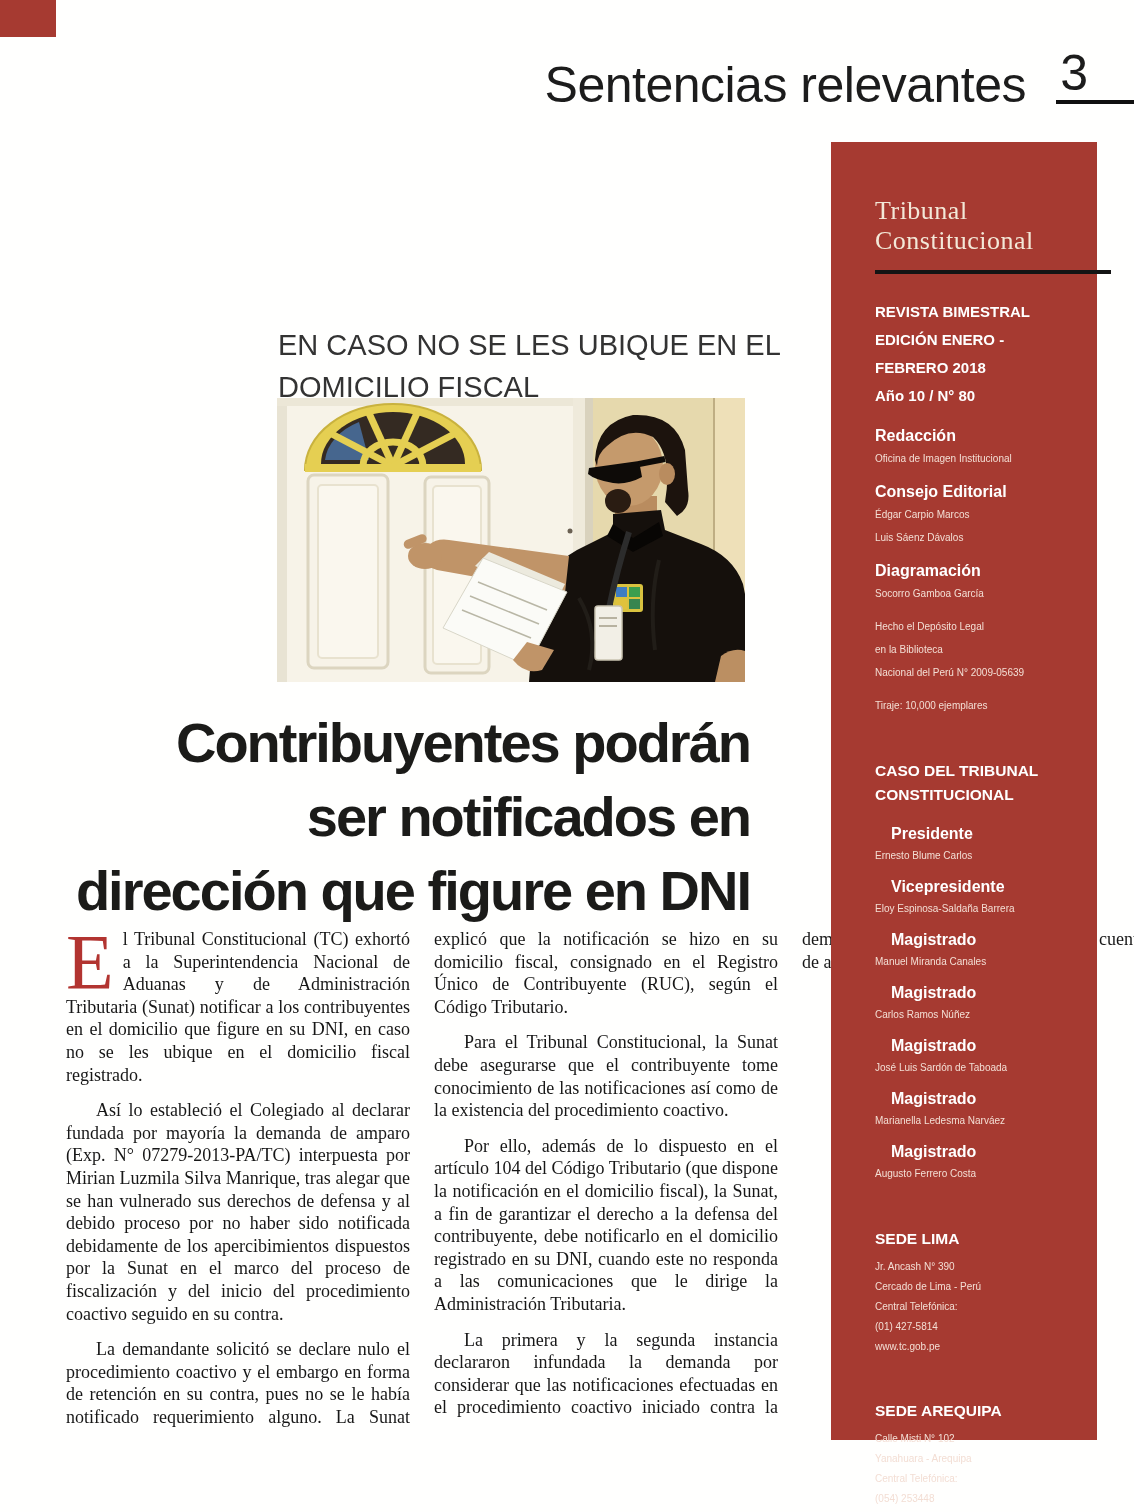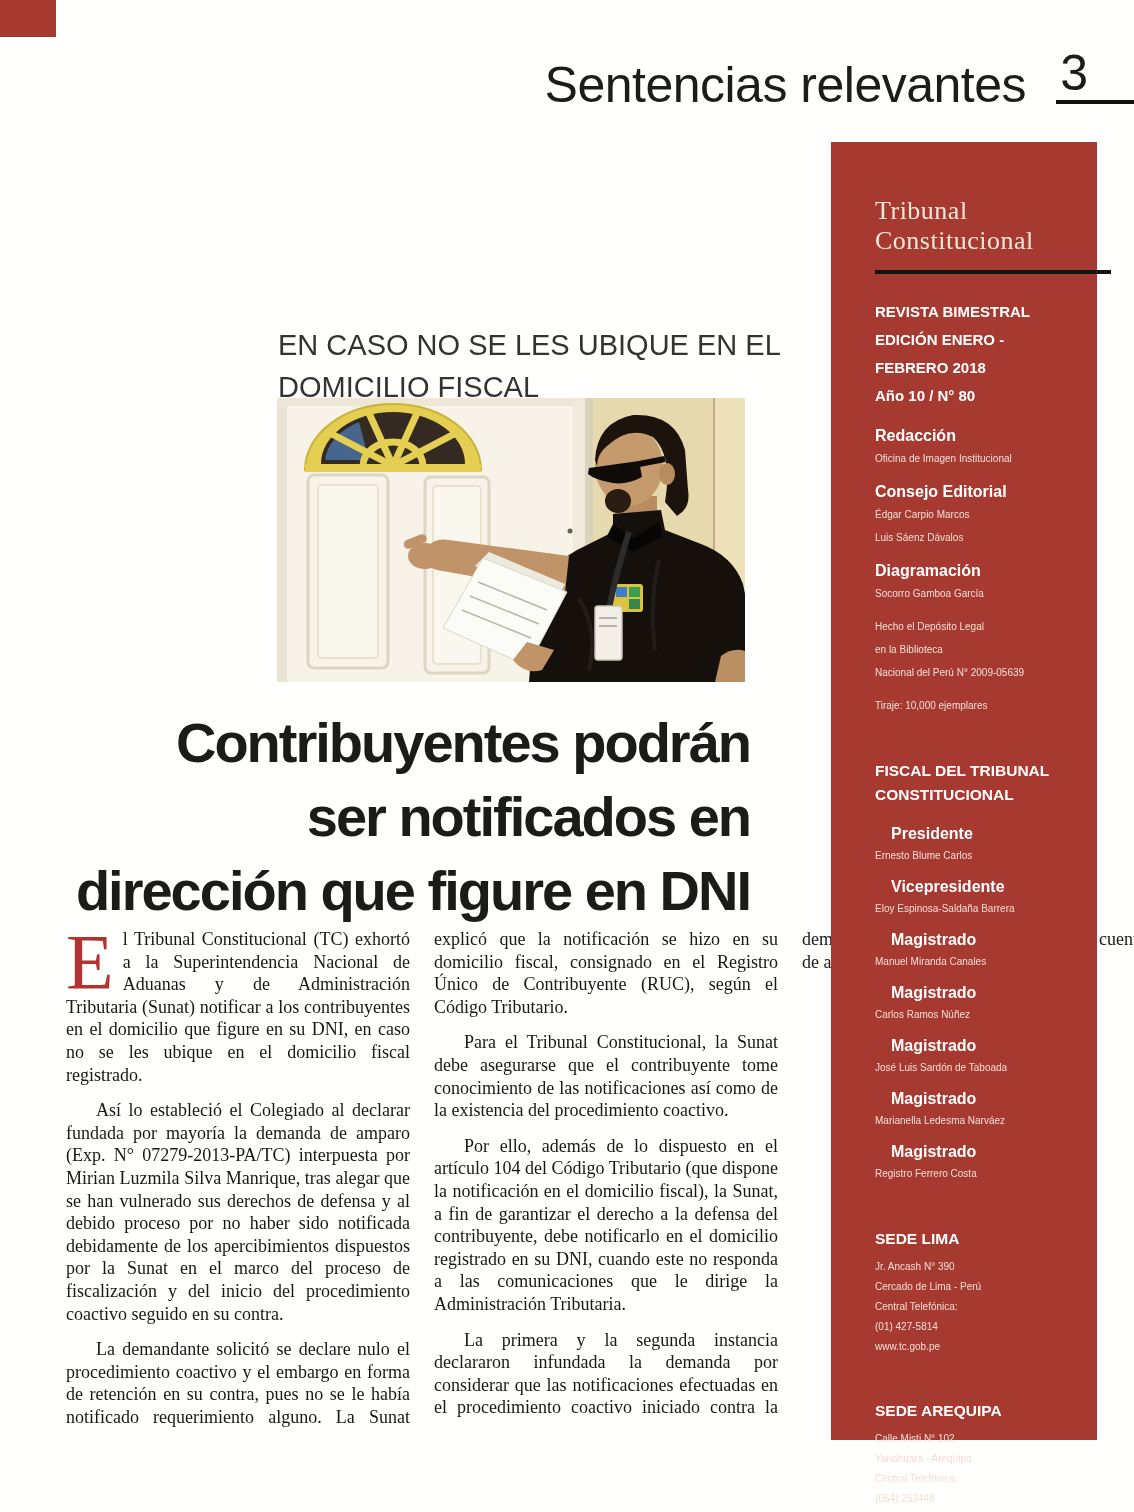--- a/index.html
+++ b/index.html
@@ -195,21 +195,21 @@
 
     <div class="grp">
       <div class="val">Hecho el Depósito Legal</div>
       <div class="val">en la Biblioteca</div>
       <div class="val">Nacional del Perú N° 2009-05639</div>
     </div>
 
     <div class="val">Tiraje: 10,000 ejemplares</div>
 
     <div class="pleno-title">
-      <div>FISCAL DEL TRIBUNAL</div>
+      <div>CASO DEL TRIBUNAL</div>
       <div>CONSTITUCIONAL</div>
     </div>
 
     <div class="members">
       <div class="pair">
         <div class="lbl">Presidente</div>
         <div class="val">Ernesto Blume Carlos</div>
       </div>
       <div class="pair">
         <div class="lbl">Vicepresidente</div>
@@ -226,21 +226,21 @@
       <div class="pair">
         <div class="lbl">Magistrado</div>
         <div class="val">José Luis Sardón de Taboada</div>
       </div>
       <div class="pair">
         <div class="lbl">Magistrado</div>
         <div class="val">Marianella Ledesma Narváez</div>
       </div>
       <div class="pair">
         <div class="lbl">Magistrado</div>
-        <div class="val">Registro Ferrero Costa</div>
+        <div class="val">Augusto Ferrero Costa</div>
       </div>
     </div>
 
     <div class="sede">
       <div class="sede-title">SEDE LIMA</div>
       <div class="val">Jr. Ancash N° 390</div>
       <div class="val">Cercado de Lima - Perú</div>
       <div class="val">Central Telefónica:</div>
       <div class="val">(01) 427-5814</div>
       <div class="val">www.tc.gob.pe</div>

